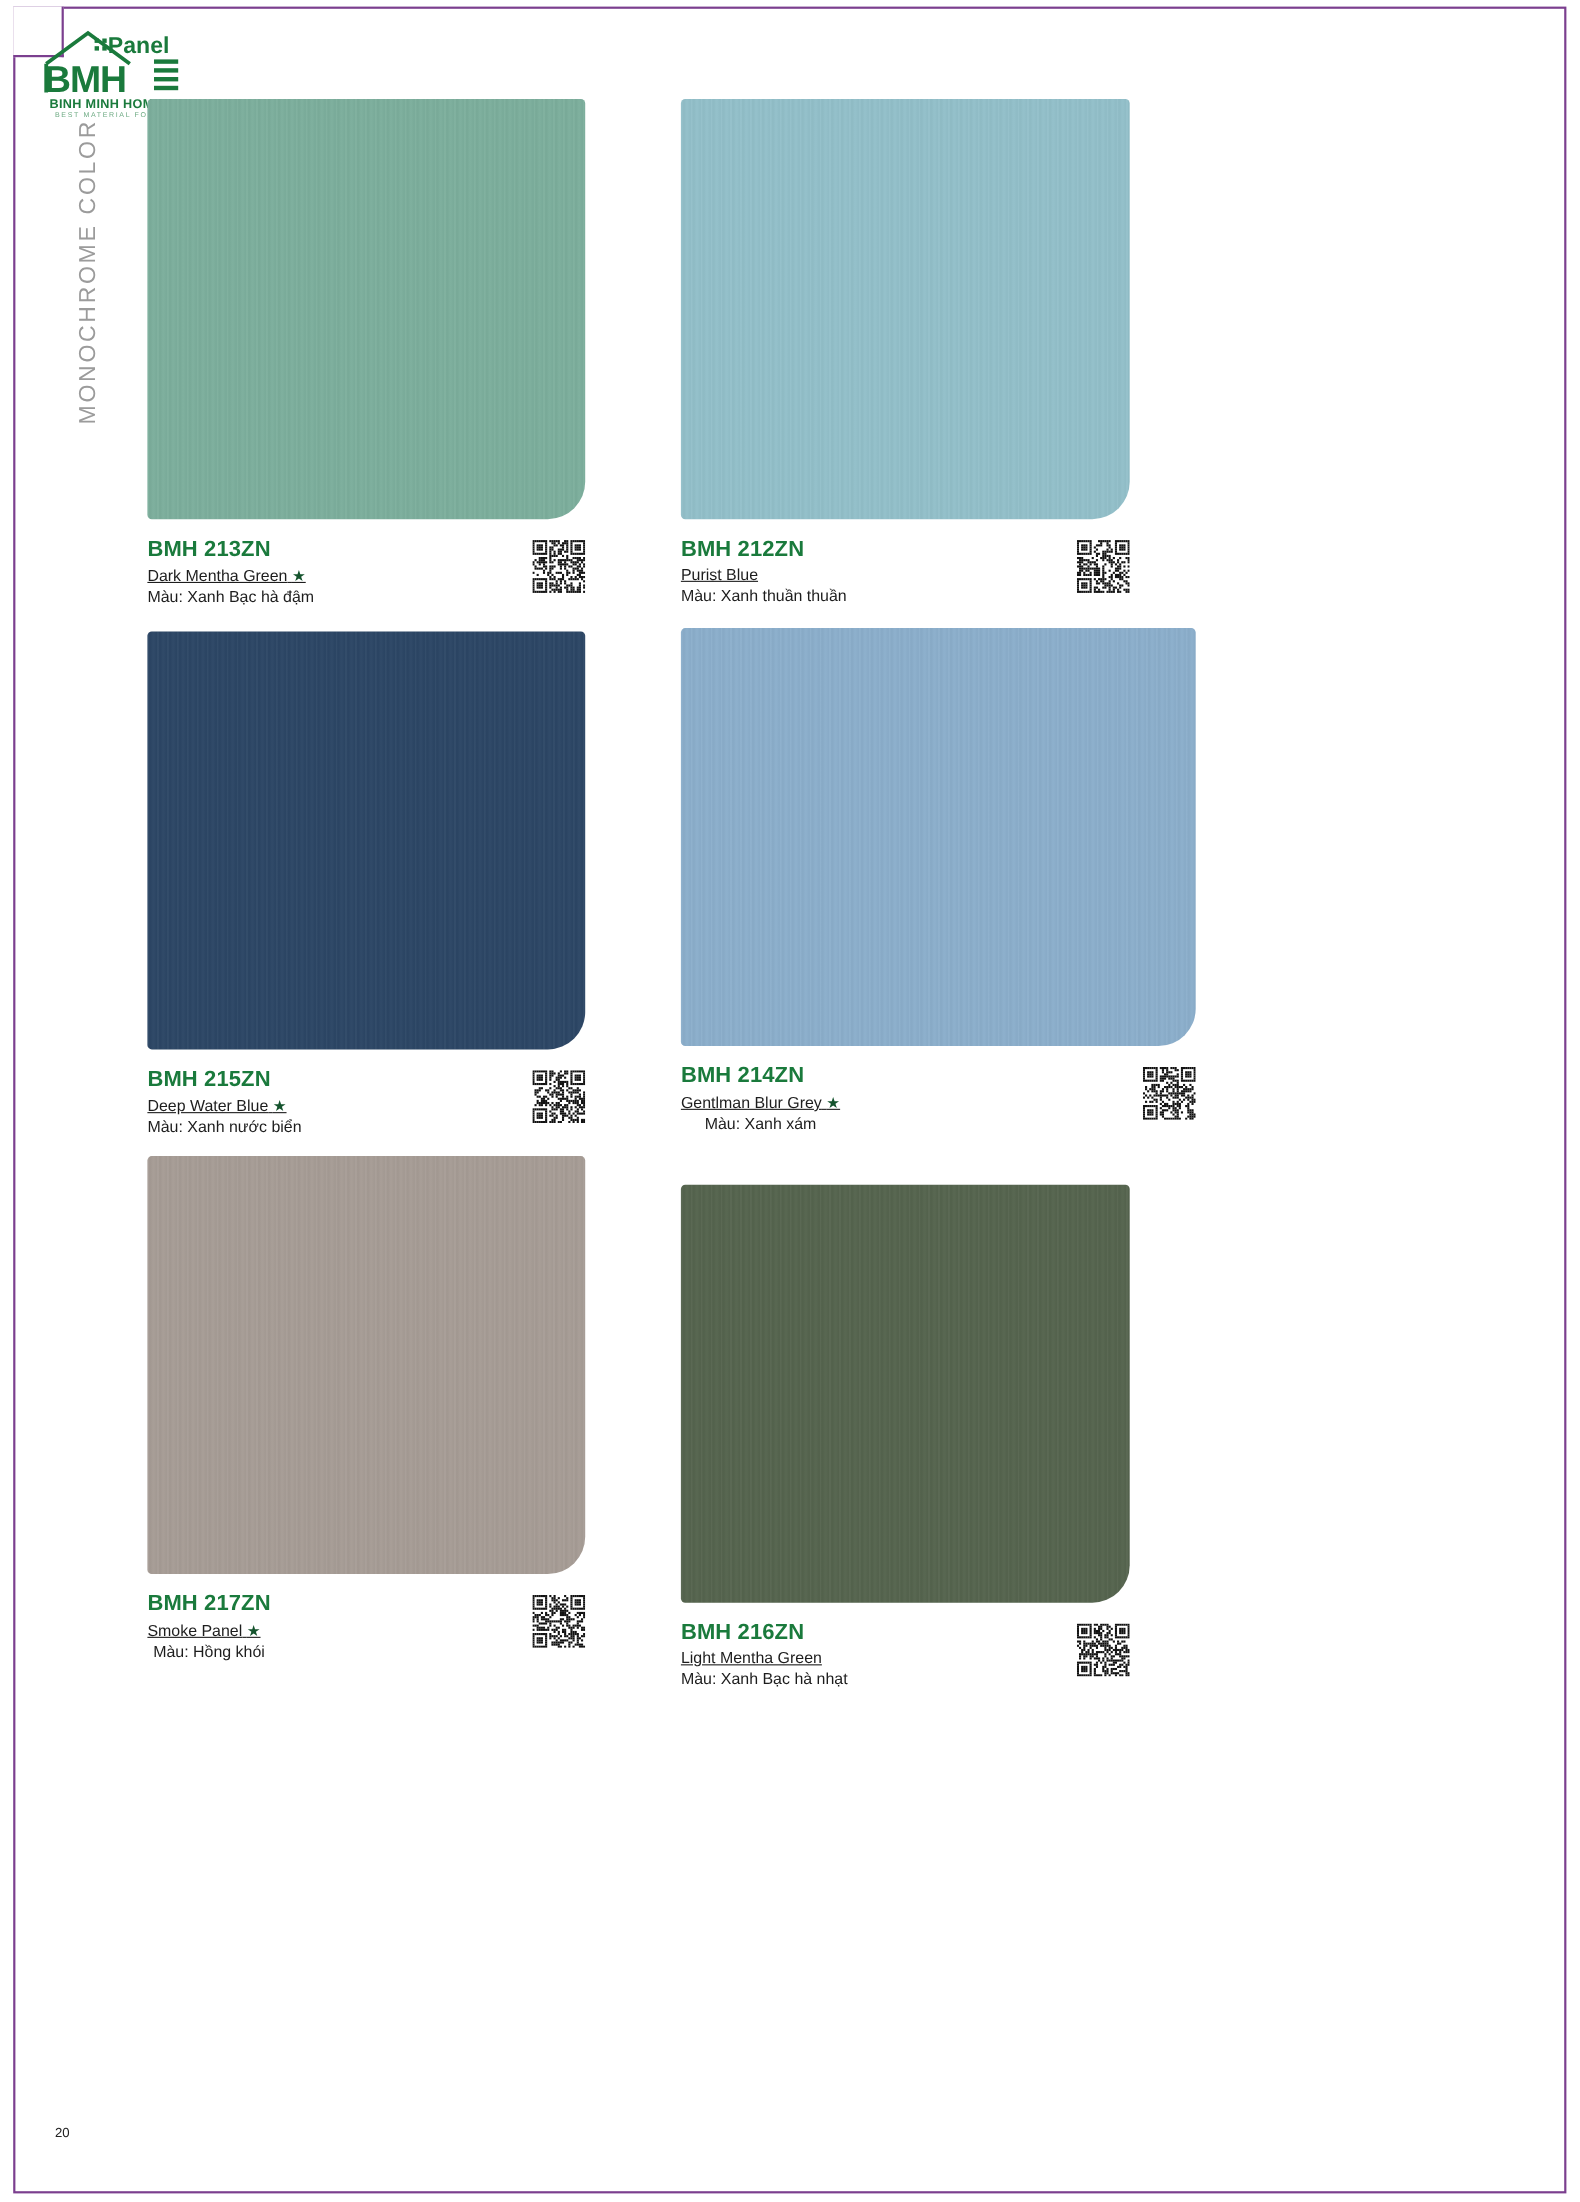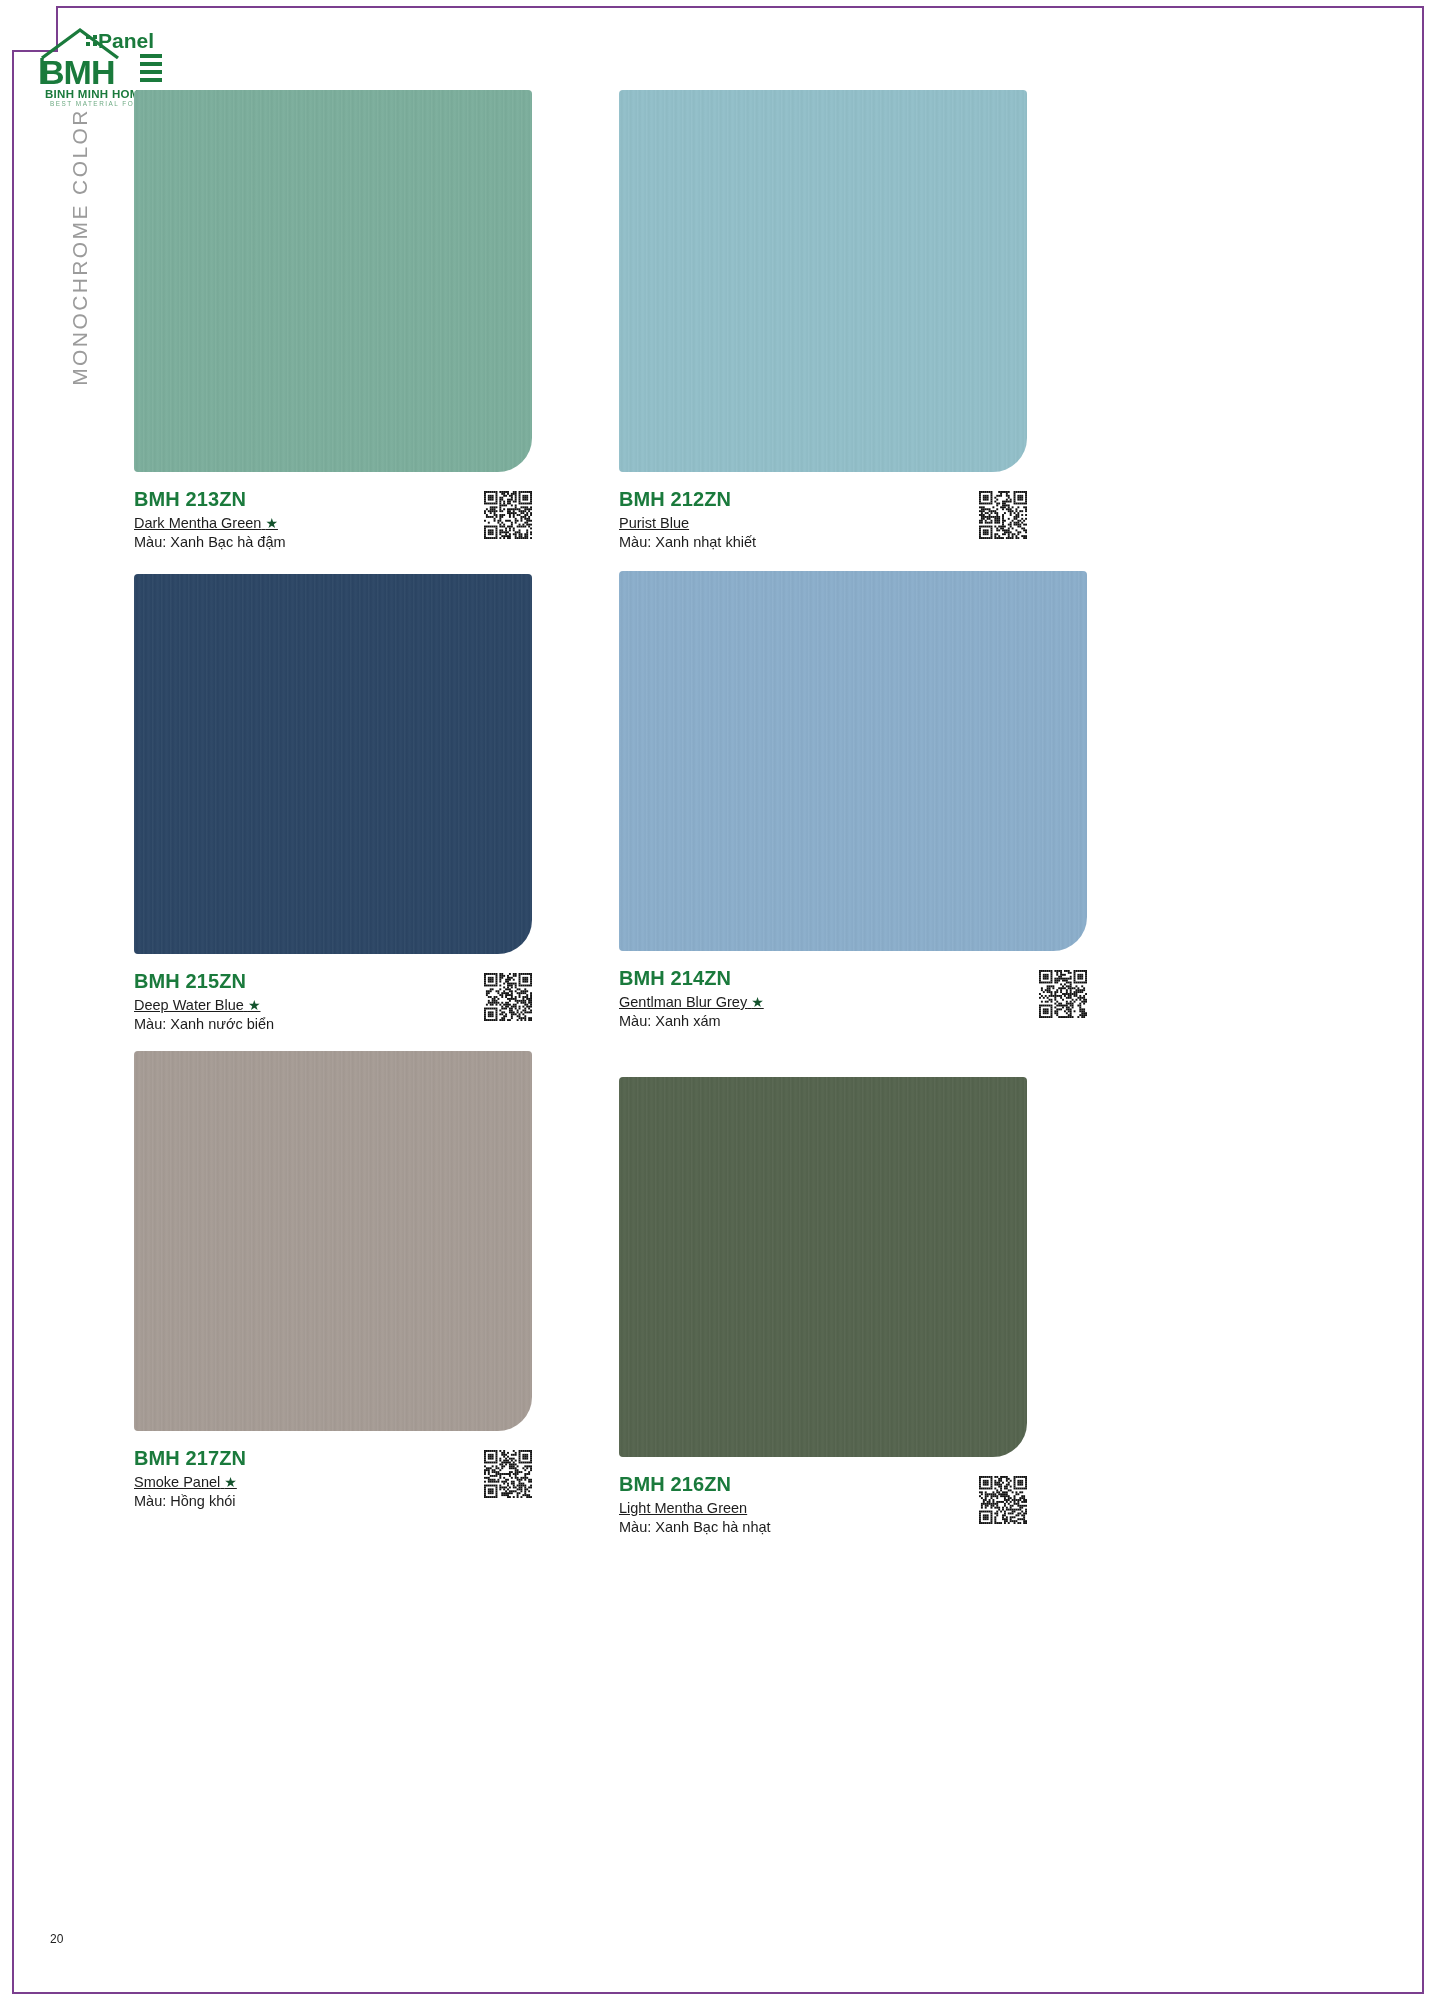--- a/index.html
+++ b/index.html
@@ -107,20 +107,21 @@
     color: #1d1d1d;
     margin-bottom: 4px;
     font-family: "Liberation Sans", sans-serif;
     text-decoration: underline;
   }
   .star { color: #14532d; font-size: 14px; }
   .viet {
     font-size: 14.5px;
     color: #1d1d1d;
     font-family: "Liberation Sans", sans-serif;
+    text-align: center;
   }
 
   
   .qr {
     width: 48px; height: 48px;
     flex: 0 0 48px;
     margin-top: 2px;
   }
 
   
@@ -504,21 +505,21 @@
             </g>
           </svg></div>
       </div>
     </div>
     <div class="cell" style="left: 619px; top: 90px; width: 408px;">
       <div class="swatch" style="height: 382px; background: rgb(146, 191, 201);"></div>
       <div class="caption">
         <div class="caption-text">
           <div class="code">BMH 212ZN</div>
           <div class="name"><span>Purist Blue</span></div>
-          <div class="viet">Màu: Xanh nhạt khiết</div>
+          <div class="viet">Màu: Xanh thuần thuần</div>
         </div>
         <div><svg class="qr" viewBox="0 0 48 48">
             <rect width="48" height="48" fill="#fff"></rect>
             <g fill="#111">
               <rect x="19.2" y="0" width="1.92" height="1.92"></rect>
               <rect x="21.119999999999997" y="0" width="1.92" height="1.92"></rect>
               <rect x="23.04" y="0" width="1.92" height="1.92"></rect>
               <rect x="24.96" y="0" width="1.92" height="1.92"></rect>
               <rect x="26.88" y="0" width="1.92" height="1.92"></rect>
               <rect x="28.799999999999997" y="0" width="1.92" height="1.92"></rect>

